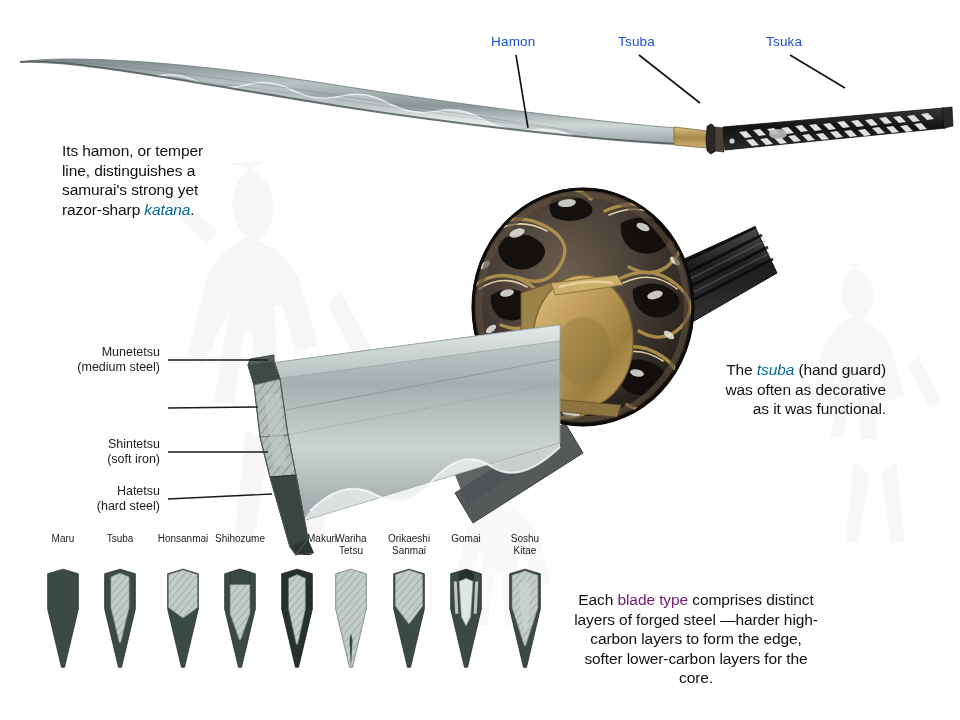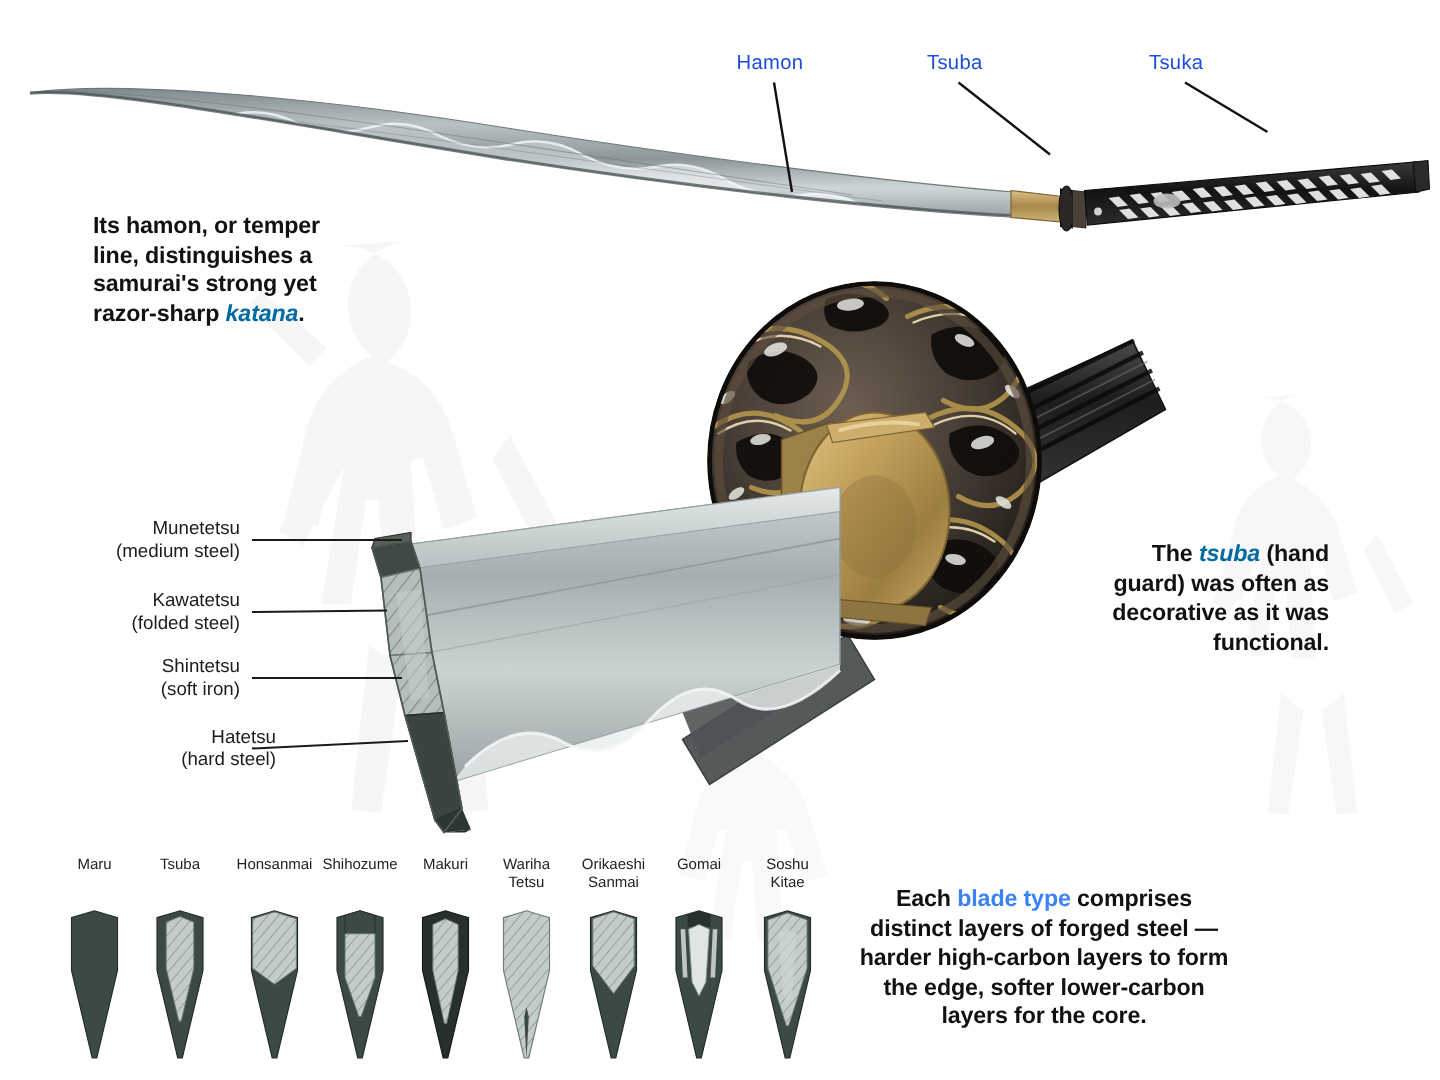--- a/index.html
+++ b/index.html
@@ -27,25 +27,25 @@
   
   .layer-label{
     font-family:Liberation Sans, sans-serif;
     font-size:12.5px;line-height:14.5px;color:#1c1c1c;text-align:right;
     white-space:nowrap;
   }
 
   
   .commentary{
     font-family:"Liberation Sans", sans-serif;
-    font-weight:bold;font-size:15.5px;line-height:19.5px;color:#111;
+    font-weight:normal;font-size:15.5px;line-height:19.5px;color:#111;
     letter-spacing:-.1px;
   }
   .commentary .hl{color:#0369a1;font-style:italic;}
-  .commentary .hl-plain{color:#3b82f6;font-style:normal;}
+  .commentary .hl-plain{color:#701a75;font-style:normal;}
 
   
   .bt-cap{
     position:absolute;font-size:10px;line-height:11.5px;color:#222;
     text-align:center;white-space:nowrap;
   }
 
   svg{display:block;overflow:visible;}
   .lead{stroke:#111;stroke-width:1.6;fill:none;}
   .lead-thin{stroke:#1a1a1a;stroke-width:1.3;fill:none;}
@@ -343,38 +343,34 @@
     <line class="lead-thin" x1="168" y1="360" x2="268" y2="360"></line>
     <line class="lead-thin" x1="168" y1="408" x2="258" y2="407"></line>
     <line class="lead-thin" x1="168" y1="452" x2="268" y2="452"></line>
     <line class="lead-thin" x1="168" y1="499" x2="272" y2="494"></line>
   </svg>
 
   <div class="layer-label abs" style="left:0px;top:345px;width:160px;">
     <span>Munetetsu</span><br>
     <span>(medium steel)</span>
   </div>
-  <div class="layer-label abs" style="left:0px;top:393px;width:160px;">
-    <span>Kawatetsu</span><br>
-    <span>(folded steel)</span>
-  </div>
   <div class="layer-label abs" style="left:0px;top:437px;width:160px;">
     <span>Shintetsu</span><br>
     <span>(soft iron)</span>
   </div>
-  <div class="layer-label abs" style="left:0px;top:484px;width:160px;padding-left:24px;">
+  <div class="layer-label abs" style="left:0px;top:484px;width:160px;">
     <span>Hatetsu</span><br>
     <span>(hard steel)</span>
   </div>
 
   <div class="commentary abs" style="left:718px;top:360px;width:168px;text-align:right;">
     <span>The </span><span class="hl">tsuba</span><span> (hand guard) was often as decorative as it was functional.</span>
   </div>
 
-  <div id="blade-type-row" style="position:absolute;left:0;top:571px;width:600px;height:150px;">
+  <div id="blade-type-row" style="position:absolute;left:0;top:533px;width:600px;height:150px;">
       <div class="bt-cap" style="left: 23px; top: 0px; width: 80px;"><span>Maru</span></div>
       <div style="position: absolute; left: 40px; top: 30px; width: 46px; height: 112px;">
         <svg viewBox="0 0 60 130" width="46" height="112">
           <defs>
             <pattern id="h0" width="7" height="7" patternUnits="userSpaceOnUse" patternTransform="rotate(40)">
               <rect width="7" height="7" fill="#c3ccc8"></rect>
               <line x1="0" y1="0" x2="0" y2="7" stroke="#8d9a95" stroke-width="1.5"></line>
             </pattern>
           </defs>
           <path d="M10 6 L30 0 L50 6 L50 52 L32 128 L28 128 L10 52 Z" fill="#3c4a44" stroke="#242c28" stroke-width="1"></path>
@@ -413,21 +409,21 @@
             <pattern id="h3" width="7" height="7" patternUnits="userSpaceOnUse" patternTransform="rotate(40)">
               <rect width="7" height="7" fill="#c3ccc8"></rect>
               <line x1="0" y1="0" x2="0" y2="7" stroke="#8d9a95" stroke-width="1.5"></line>
             </pattern>
           </defs>
           <path d="M10 6 L30 0 L50 6 L50 52 L32 128 L28 128 L10 52 Z" fill="#3c4a44" stroke="#242c28" stroke-width="1"></path>
                       <path d="M17 4 L30 0 L43 4 L43 20 L17 20 Z" fill="#3c4a44" stroke="#242c28" stroke-width=".8"></path>
                       <path d="M17 20 L43 20 L43 58 L31 92 L29 92 L17 58 Z" fill="url(#h3)" stroke="#6f7a76" stroke-width=".8"></path>
         </svg>
       </div>
-      <div class="bt-cap" style="left: 257px; top: 0px; width: 80px;"><span>Makuri</span></div>
+      <div class="bt-cap" style="left: 257px; top: 0px; width: 80px; text-align: right;"><span>Makuri</span></div>
       <div style="position: absolute; left: 274px; top: 30px; width: 46px; height: 112px;">
         <svg viewBox="0 0 60 130" width="46" height="112">
           <defs>
             <pattern id="h4" width="7" height="7" patternUnits="userSpaceOnUse" patternTransform="rotate(40)">
               <rect width="7" height="7" fill="#c3ccc8"></rect>
               <line x1="0" y1="0" x2="0" y2="7" stroke="#8d9a95" stroke-width="1.5"></line>
             </pattern>
           </defs>
           <path d="M10 6 L30 0 L50 6 L50 52 L32 128 L28 128 L10 52 Z" fill="#26302c" stroke="#141a18" stroke-width="1"></path>
                       <path d="M19 12 L30 7 L41 12 L41 52 L31 98 L29 98 L19 52 Z" fill="url(#h4)" stroke="#6f7a76" stroke-width=".8"></path>

